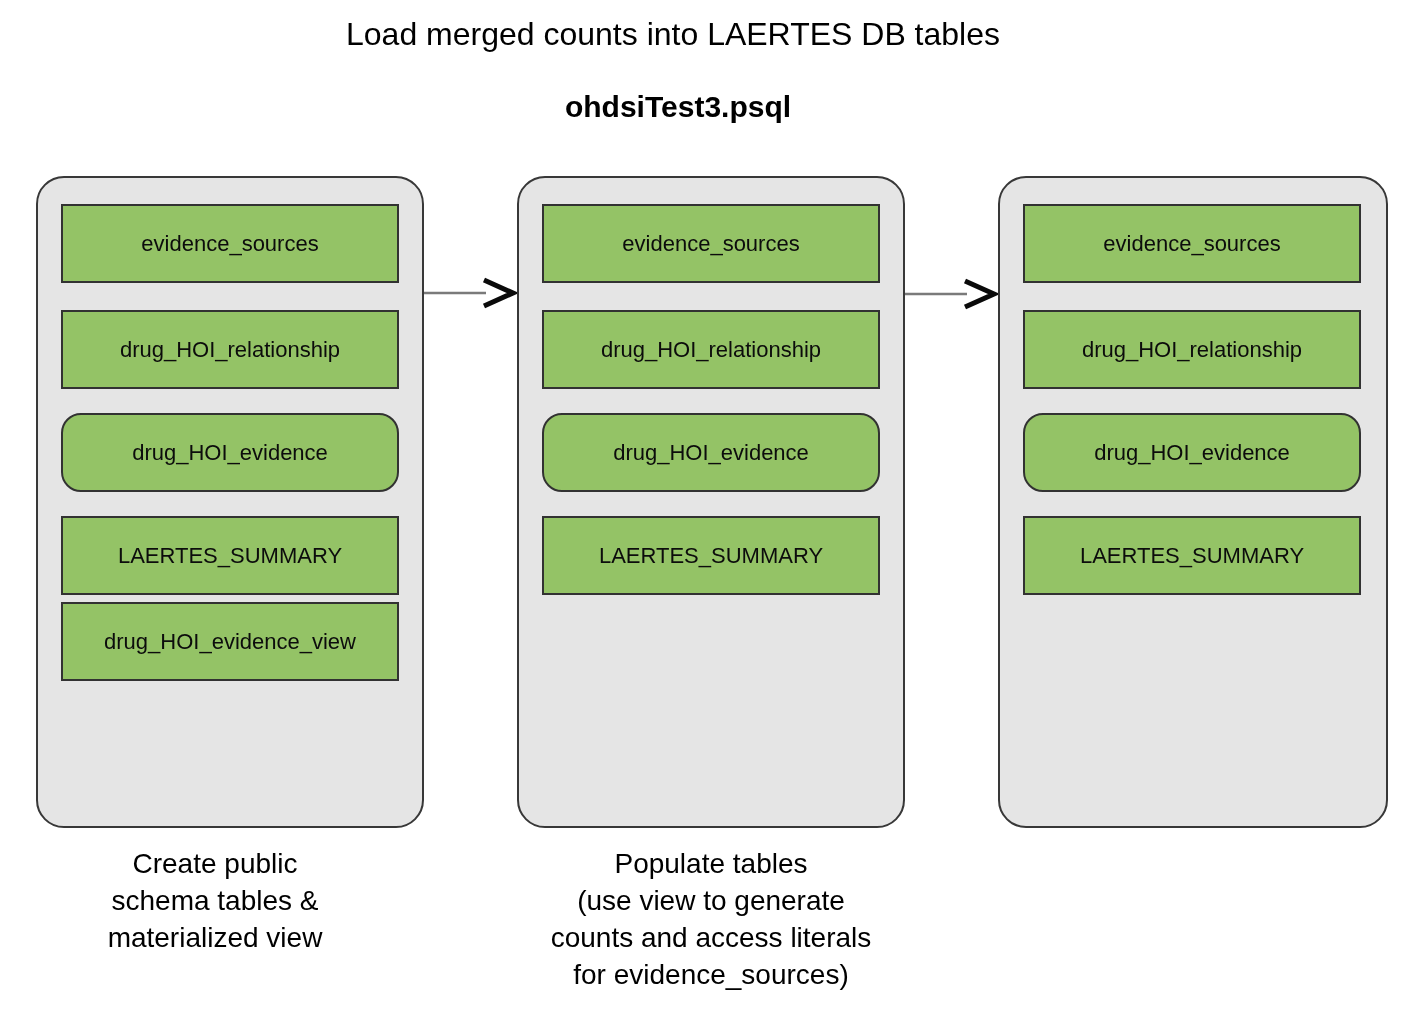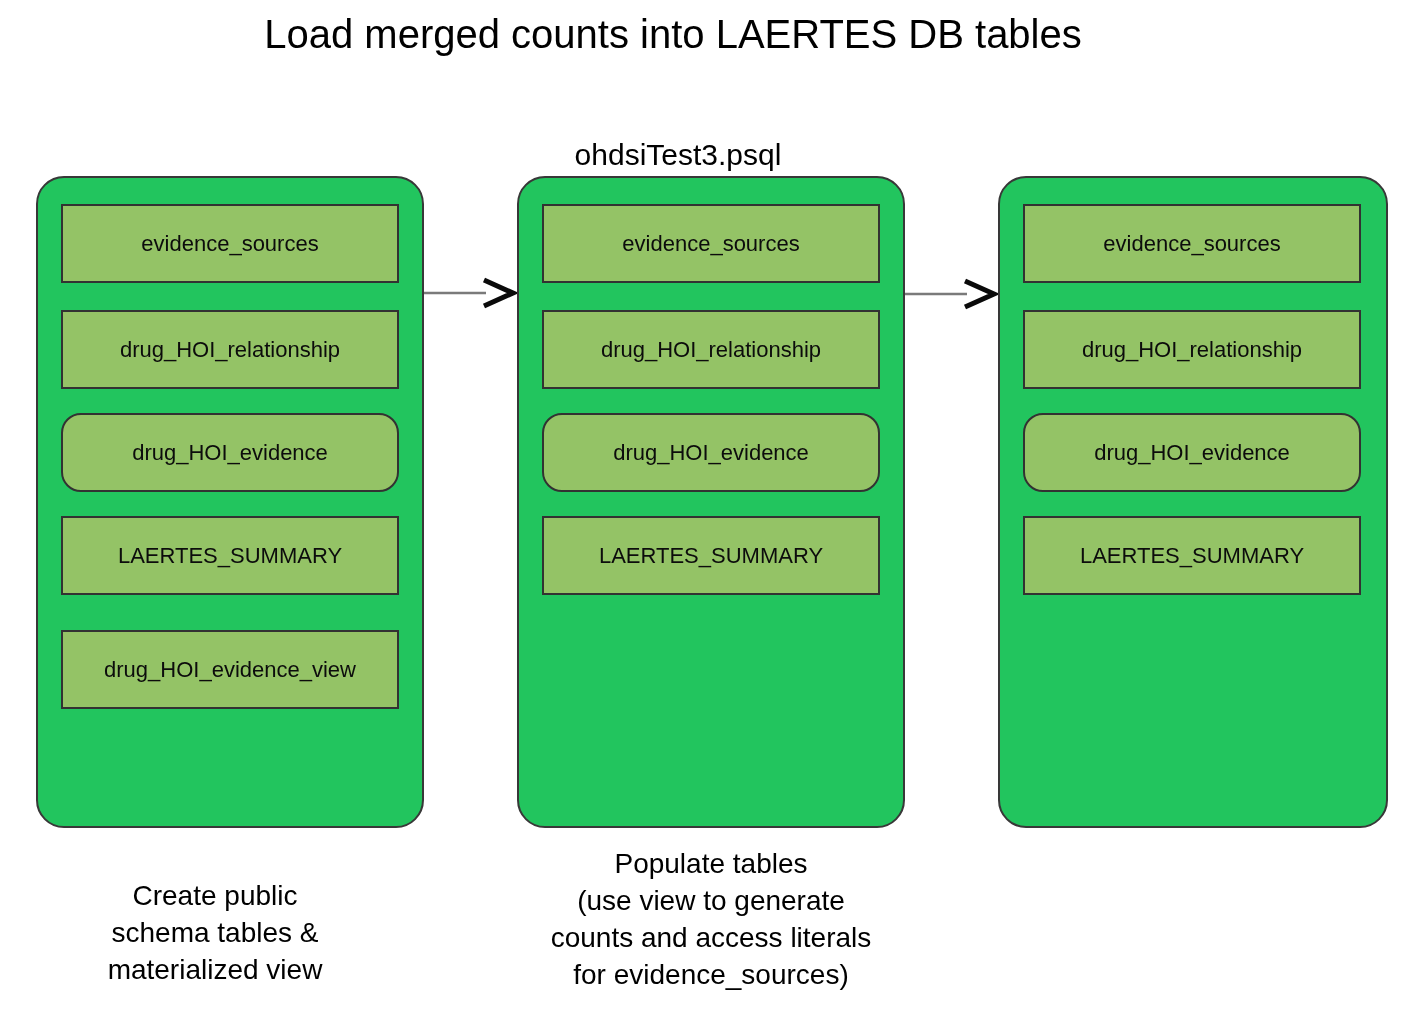--- a/index.html
+++ b/index.html
@@ -15,42 +15,41 @@
     height: 1015px;
     background: #ffffff;
     overflow: hidden;
   }
   .title {
     position: absolute;
     top: 17px;
     left: 0;
     width: 1346px;
     text-align: center;
-    font-size: 40px;
+    font-size: 32px;
     line-height: 34px;
     color: #000000;
   }
   .subtitle {
     position: absolute;
     top: 90px;
     left: 678px;
     transform: translateX(-50%);
     font-size: 30px;
     line-height: 34px;
-    font-weight: normal;
+    font-weight: bold;
     color: #000000;
     white-space: nowrap;
-    margin-top: 48px;
   }
   .col {
     position: absolute;
     top: 176px;
     height: 652px;
     width: 388px;
-    background: #22c55e;
+    background: #e5e5e5;
     border: 2px solid #383838;
     border-radius: 28px;
     box-sizing: border-box;
   }
   .tbox {
     position: absolute;
     left: 23px;
     width: 338px;
     height: 79px;
     background: #94C366;
@@ -60,21 +59,21 @@
     align-items: center;
     justify-content: center;
     font-size: 22px;
     color: #0c0c0c;
     white-space: nowrap;
   }
   .t0 { top: 26px; }
   .t1 { top: 132px; }
   .t2 { top: 235px; border-radius: 20px; }
   .t3 { top: 338px; text-align: center; }
-  .t4 { top: 452px; }
+  .t4 { top: 424px; }
   .caption {
     position: absolute;
     top: 845px;
     text-align: center;
     font-size: 28px;
     line-height: 37px;
     white-space: pre-line;
     color: #000000;
   }
   .arrow {
@@ -125,21 +124,21 @@
     <polyline points="60,3 89,16 60,29"></polyline>
   </svg>
 
   <div class="col" style="left:998px; width:390px;">
     <div class="tbox t0">evidence_sources</div>
     <div class="tbox t1">drug_HOI_relationship</div>
     <div class="tbox t2">drug_HOI_evidence</div>
     <div class="tbox t3">LAERTES_SUMMARY</div>
   </div>
 
-  <div class="caption" style="left:21px; width:388px;margin-top:32px;">Create public
+  <div class="caption" style="left:21px; width:388px;">Create public
 schema tables &amp;
 materialized view</div>
   <div class="caption" style="left:517px; width:388px;">Populate tables
 (use view to generate
 counts and access literals
 for evidence_sources)</div>
 
 </div>
 
 </body></html>

